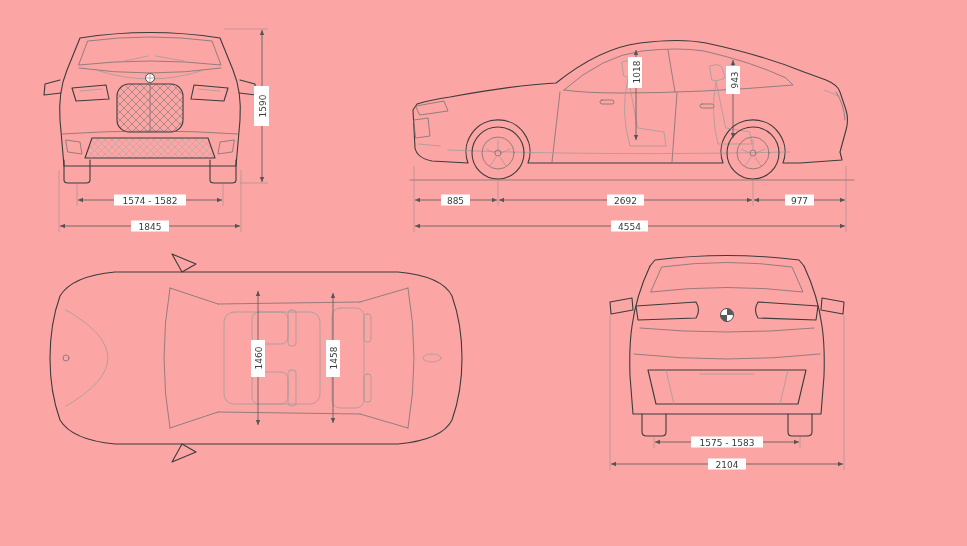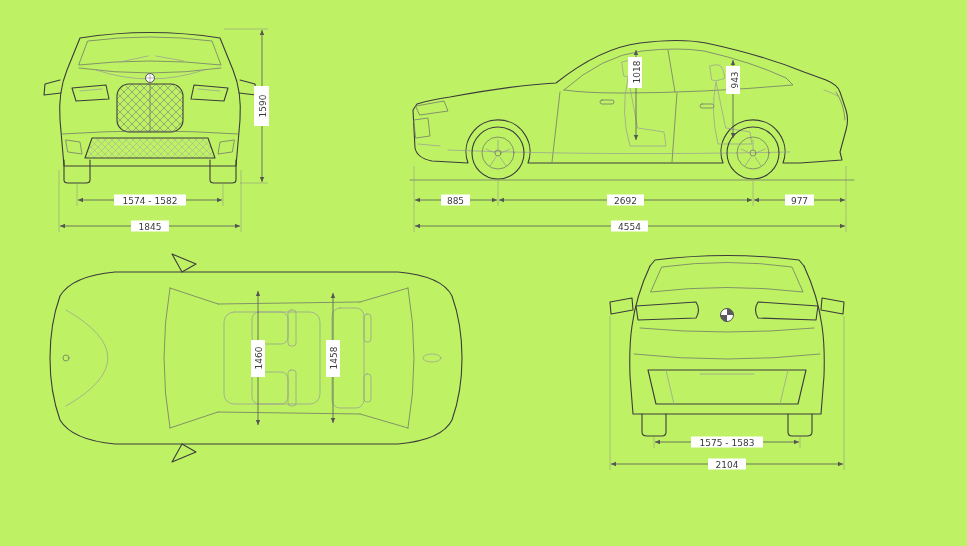--- a/index.html
+++ b/index.html
@@ -1,19 +1,19 @@
 <!DOCTYPE html>
 <html><head>
 <meta charset="utf-8">
 <style>
   html,body{margin:0;padding:0;background:#ffffff;}
   .stage{
     position:relative;
     width:967px;height:546px;
-    background:#bef264;
+    background:#fca5a5;
     font-family:"DejaVu Sans","Liberation Sans",sans-serif;
     overflow:hidden;
   }
   svg{position:absolute;top:0;left:0;}
   svg text{
     font-family:"DejaVu Sans","Liberation Sans",sans-serif;
     font-size:9px;
     fill:#3a3a3a;
   }
   .outline{stroke:#3c3c3c;stroke-width:1.1;fill:none;stroke-linejoin:round;stroke-linecap:round;}

